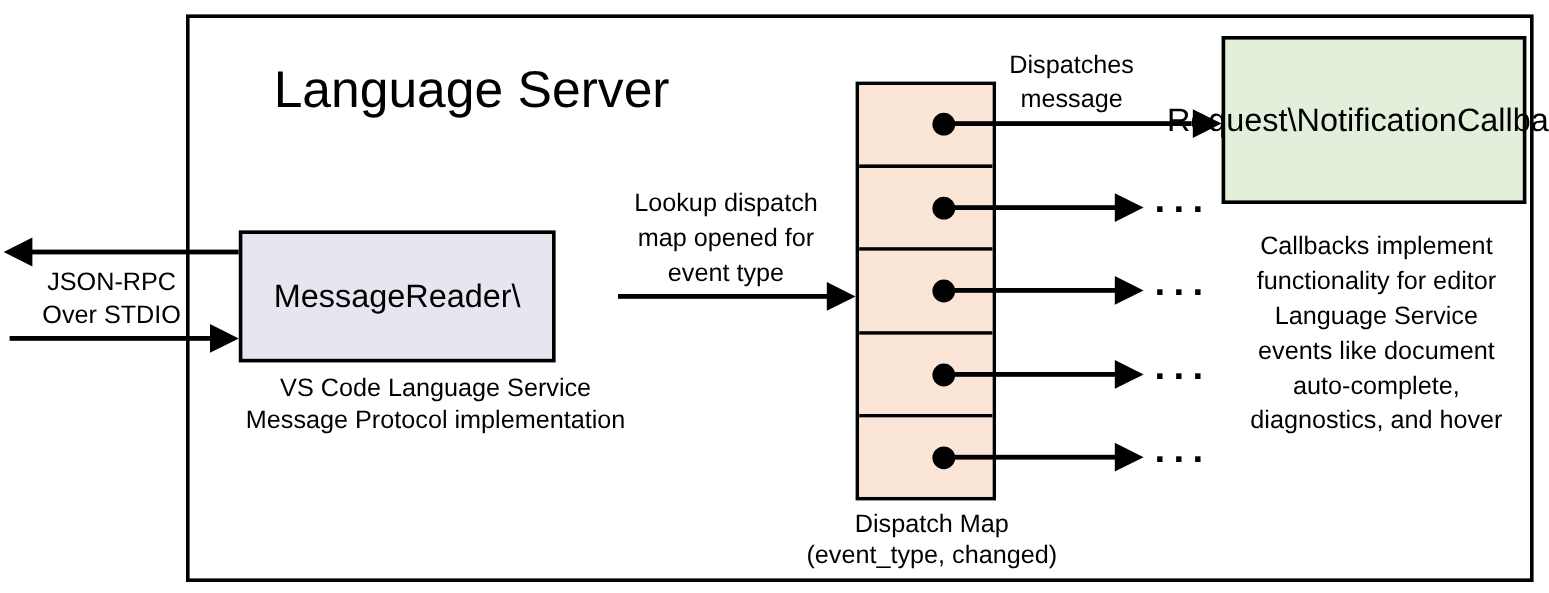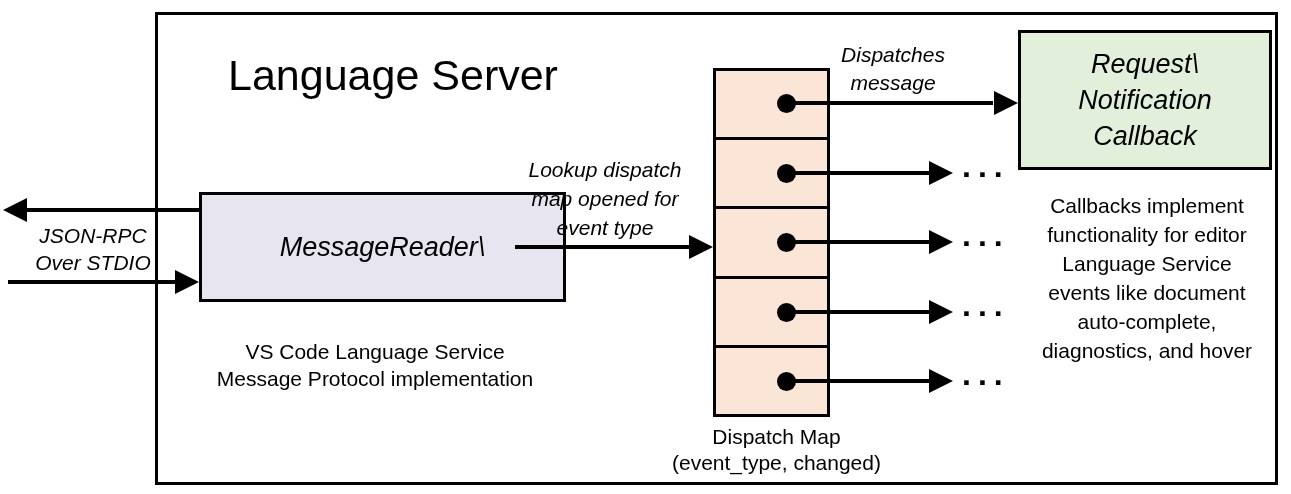--- a/index.html
+++ b/index.html
@@ -13,45 +13,44 @@
     border:3px solid #000; background:transparent;
   }
   .title {
     position:absolute; left:193px; top:52px; width:400px; text-align:center;
     font-size:43px; line-height:46px;
     text-decoration-thickness:3px; text-underline-offset:6px;
     white-space:nowrap;
   }
   .box {
     position:absolute; border:3px solid #000;
-    display:flex; flex-direction:column; align-items:center; justify-content:center;
+    display:flex; flex-direction:row; align-items:center; justify-content:center;
     text-align:center;
-    font-style:italic;
   }
-  .box-reader { left:199px; top:192px; width:367px; height:110px; font-size:27px; line-height:36px; }
+  .box-reader { left:199px; top:192px; width:264px; height:110px; font-size:27px; line-height:36px; }
   .box-callback { left:1018px; top:30px; width:254px; height:140px; font-size:27px; line-height:36px; }
   .label { position:absolute; text-align:center; font-size:21px; line-height:27px; }
   .label div { white-space:nowrap; }
-  .italic { font-style:italic; }
+  .italic { }
   .hline { position:absolute; height:4px; background:#000; }
   .tri { position:absolute; width:0; height:0; border-top:12px solid transparent; border-bottom:12px solid transparent; }
   .tri-right { border-left:24px solid #000; }
   .tri-left  { border-right:24px solid #000; }
   .map {
     position:absolute; left:713px; top:68px; width:117px; height:349px;
     border:3px solid #000; display:flex; flex-direction:column;
   }
   .map-cell { flex:1; border-bottom:3px solid #000; }
   .map-cell:last-child { border-bottom:none; }
   .dot { position:absolute; width:19px; height:19px; border-radius:50%; background:#000; }
   .ellipsis {
     position:absolute; font-weight:bold; font-size:32px; line-height:32px;
     letter-spacing:7px; white-space:nowrap;
   }
-  .caption-reader { left:199px; top:310px; width:352px;margin-top:28px; }
+  .caption-reader { left:187px; top:310px; width:352px; }
   .caption-map { left:653px; top:424px; width:247px; line-height:26px; }
   .caption-callback { left:1012px; top:191px; width:270px; line-height:29px; }
   .label-stdio { left:18px; top:222px; width:150px; }
   .label-lookup { left:510px; top:155px; width:190px; line-height:29px; }
   .label-dispatches { left:818px; top:41px; width:150px; line-height:28px; }
 </style>
 </head>
 <body>
 
 <div class="stage">

